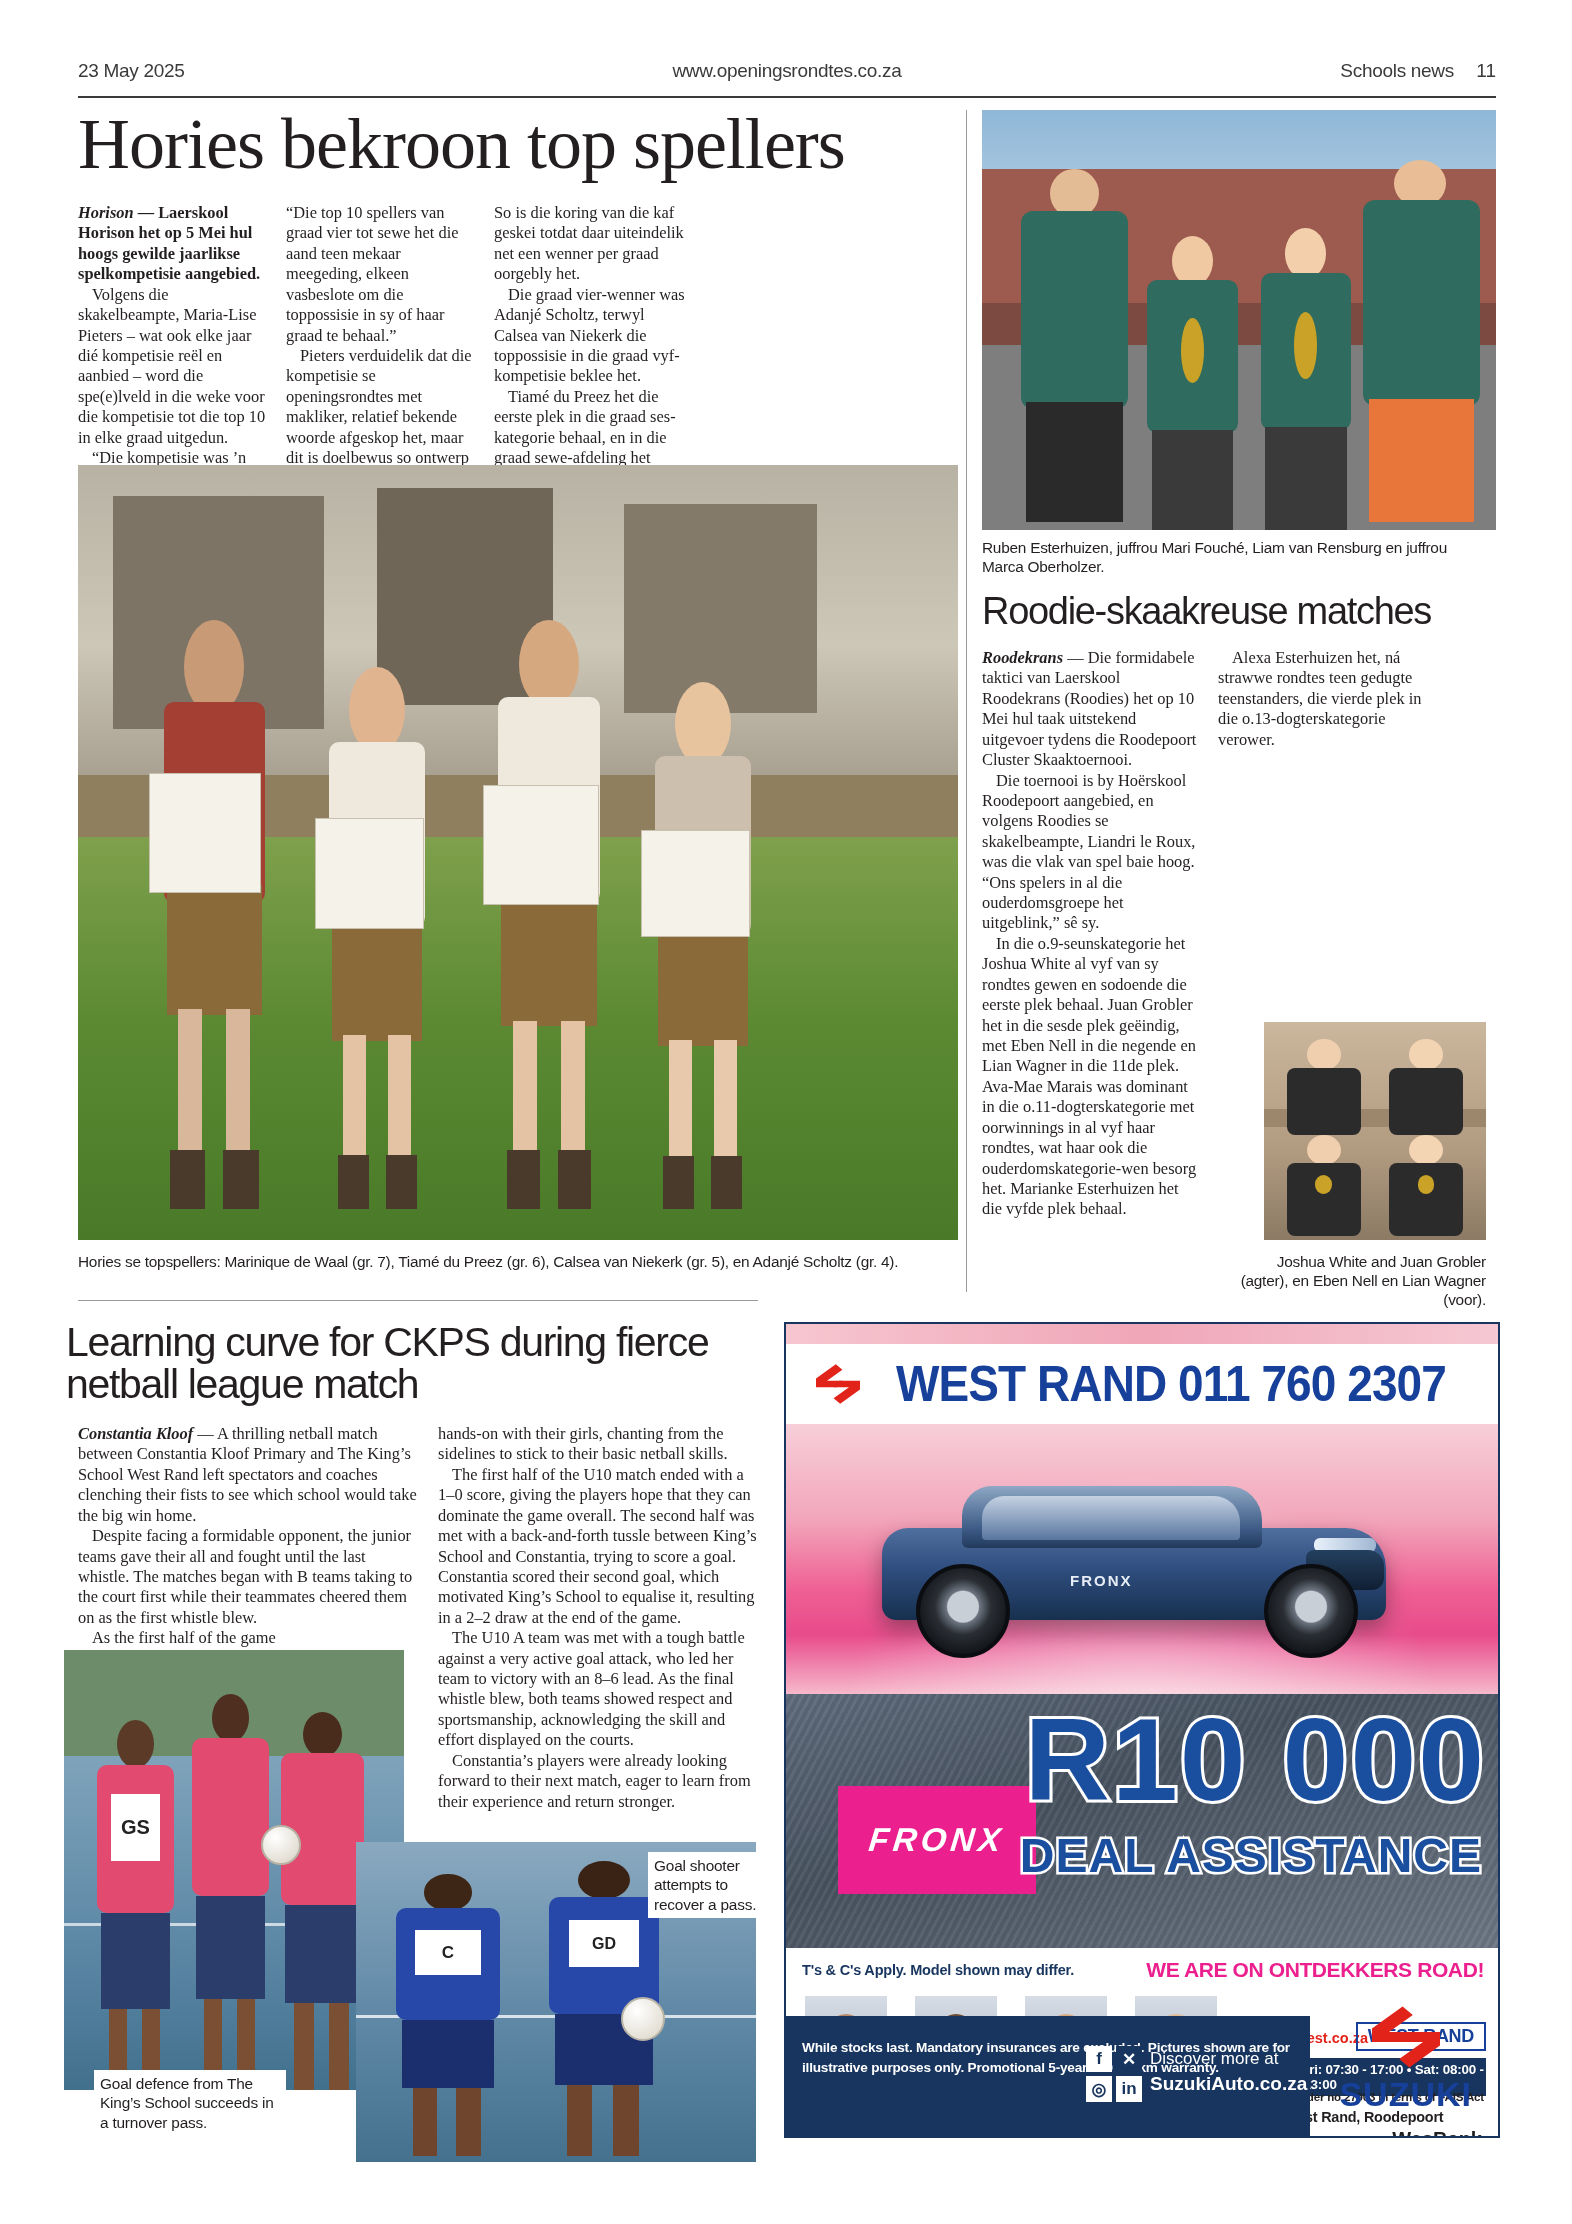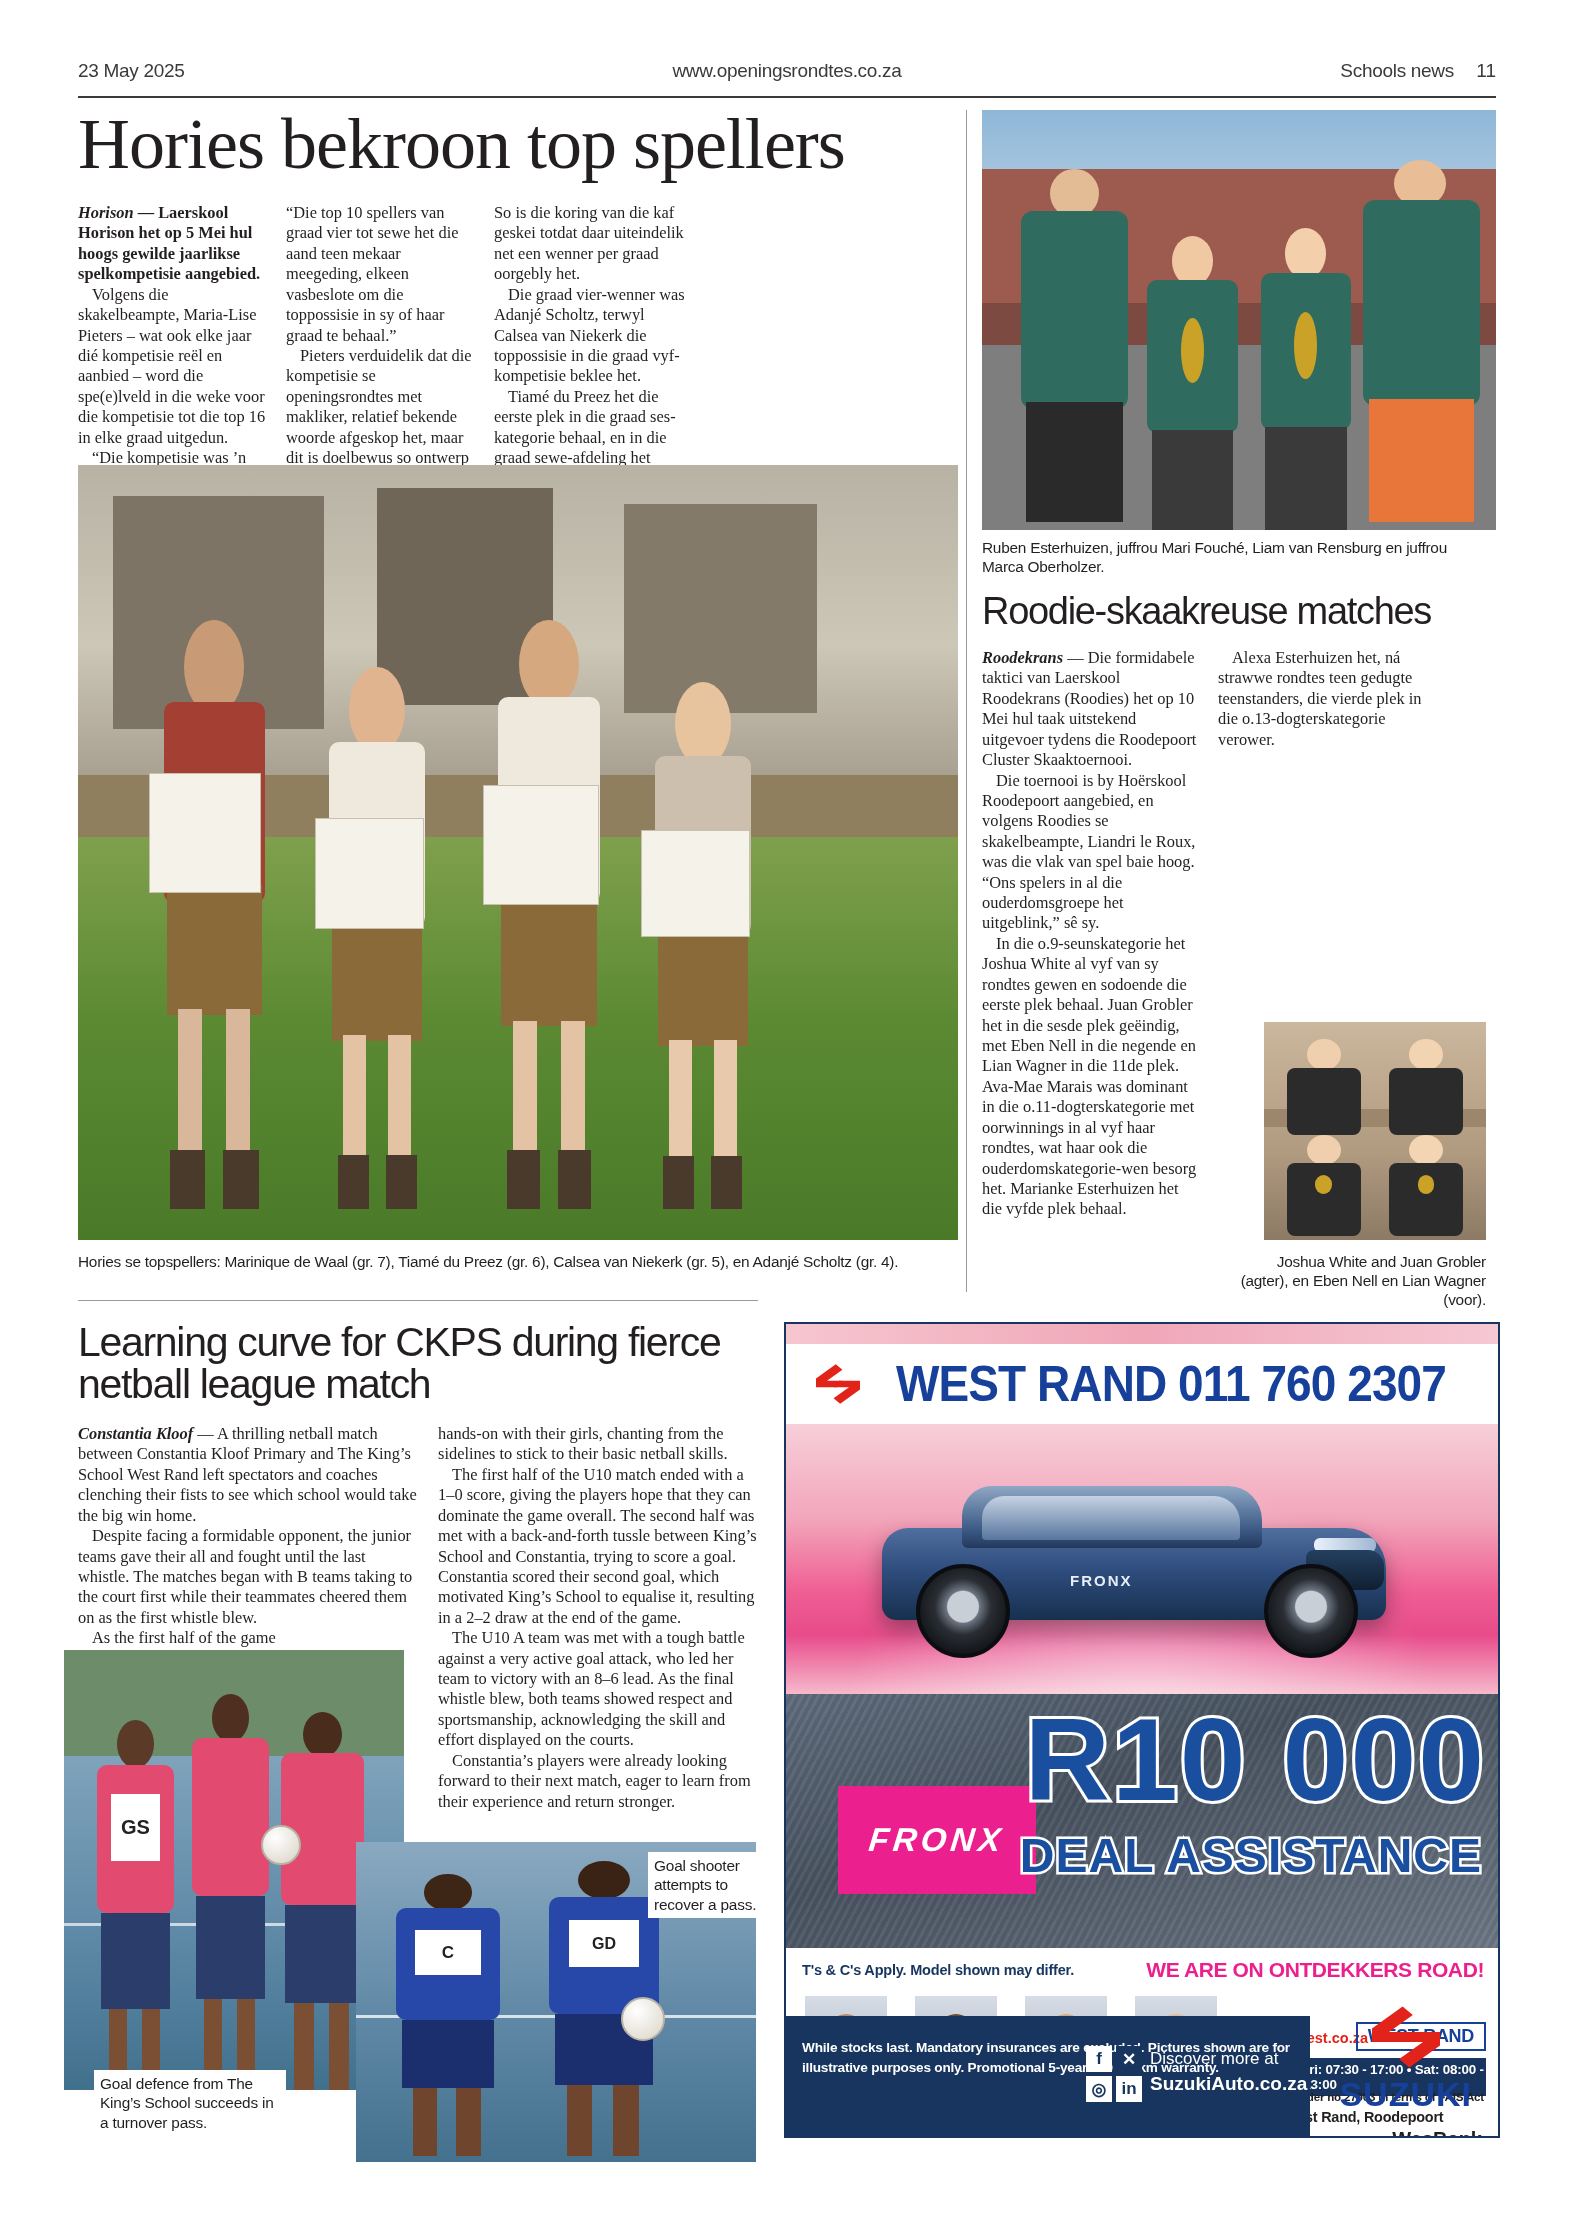--- a/index.html
+++ b/index.html
@@ -393,21 +393,21 @@
     <span class="pageno">11</span>
   </div>
   <div class="rule-top"></div>
 
   <div class="hl-serif" style="position:absolute;left:78px;top:110px;width:880px;font-size:72px;">Hories bekroon top spellers</div>
 
   <div class="body-col" style="position:absolute;left:78px;top:203px;width:192px;">
     <p class="first lead">
       <i>Horison</i><span> — </span><span>Laerskool Horison het op 5 Mei hul hoogs gewilde jaarlikse spelkompetisie aangebied.</span>
     </p>
-    <p>Volgens die skakelbeampte, Maria-Lise Pieters – wat ook elke jaar dié kompetisie reël en aanbied – word die spe(e)lveld in die weke voor die kompetisie tot die top 16 in elke graad uitgedun.</p>
+    <p>Volgens die skakelbeampte, Maria-Lise Pieters – wat ook elke jaar dié kompetisie reël en aanbied – word die spe(e)lveld in die weke voor die kompetisie tot die top 10 in elke graad uitgedun.</p>
     <p>“Die kompetisie was ’n astronomiese sukses,” sê sy.</p>
   </div>
 
   <div class="body-col" style="position:absolute;left:286px;top:203px;width:192px;">
     <p class="first">“Die top 10 spellers van graad vier tot sewe het die aand teen mekaar meegeding, elkeen vasbeslote om die toppossisie in sy of haar graad te behaal.”</p>
     <p>Pieters verduidelik dat die kompetisie se openingsrondtes met makliker, relatief bekende woorde afgeskop het, maar dit is doelbewus so ontwerp dat die uitdagings toeneem namate die rondtes vorder.</p>
   </div>
 
   <div class="body-col" style="position:absolute;left:494px;top:203px;width:192px;">
     <p class="first">So is die koring van die kaf geskei totdat daar uiteindelik net een wenner per graad oorgebly het.</p>
@@ -541,21 +541,21 @@
       <div style="position:absolute;left:30%;top:0;width:40%;height:30%;border-radius:50%;background:#f3d4b3;"></div>
       <div style="position:absolute;left:6%;top:28%;width:88%;height:72%;background:#2b2b2b;border-radius:8px;"></div>
       <div style="position:absolute;left:40%;top:40%;width:20%;height:18%;background:#c9a227;border-radius:50%;"></div>
     </div>
   </div>
 
   <div class="caption" style="position:absolute;left:1230px;top:1252px;width:256px;text-align:right;">Joshua White and Juan Grobler (agter), en Eben Nell en Lian Wagner (voor).</div>
 
   <div class="hline" style="left:78px;top:1300px;width:680px;"></div>
 
-  <div class="hl-sans" style="position:absolute;left:78px;top:1322px;width:680px;font-size:41px;">Learning curve for CKPS during fierce netball league match</div>
+  <div class="hl-sans" style="position:absolute;left:66px;top:1322px;width:680px;font-size:41px;">Learning curve for CKPS during fierce netball league match</div>
 
   <div class="body-col" style="position:absolute;left:78px;top:1424px;width:340px;">
     <p class="first">
       <i><b>Constantia Kloof</b></i><span> — </span><span>A thrilling netball match between Constantia Kloof Primary and The King’s School West Rand left spectators and coaches clenching their fists to see which school would take the big win home.</span>
     </p>
     <p>Despite facing a formidable opponent, the junior teams gave their all and fought until the last whistle. The matches began with B teams taking to the court first while their teammates cheered them on as the first whistle blew.</p>
     <p style="width:224px;">As the first half of the game began, the coaches were quite</p>
   </div>
 
   <div class="body-col" style="position:absolute;left:438px;top:1424px;width:320px;">

